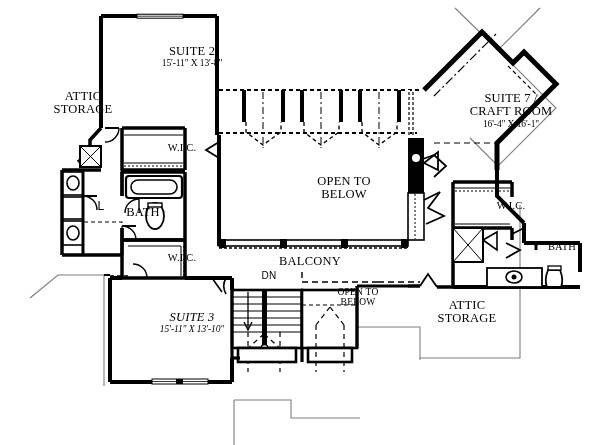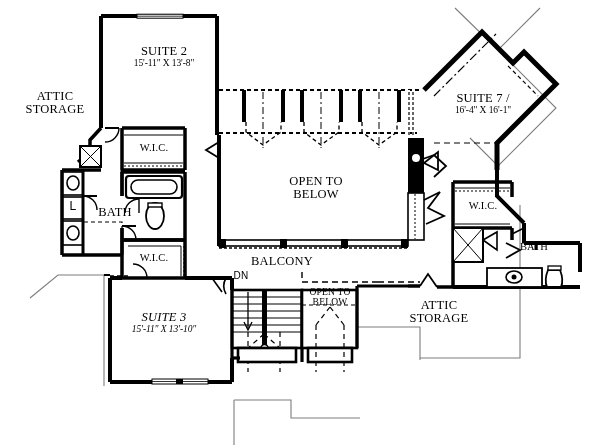--- a/index.html
+++ b/index.html
@@ -27,20 +27,21 @@
     display: block;
   }
   
   .lbl {
     position: absolute;
     text-align: center;
     color: #000000;
     line-height: 1.06;
     white-space: nowrap;
     letter-spacing: 0.2px;
+    margin-left: 28px;
     -webkit-font-smoothing: none;
   }
   .lbl .rm {
     display: block;
     font-size: 12.5px;
     font-weight: 400;
   }
   .lbl .dim {
     display: block;
     font-size: 9.5px;
@@ -446,20 +447,21 @@
     <span class="rm">OPEN TO</span>
     <span class="rm">BELOW</span>
   </div>
 
   <div class="lbl tiny" style="left:229px; top:271px; width:24px;">
     <span class="rm">DN</span>
   </div>
 
   <div class="lbl" style="left:420px; top:92px; width:126px;">
     <span class="rm">SUITE 7 /</span>
+    <span class="rm">CRAFT ROOM</span>
     <span class="dim">16'-4" X 16'-1"</span>
   </div>
 
   <div class="lbl sm" style="left:452px; top:200px; width:62px;">
     <span class="rm">W.I.C.</span>
   </div>
 
   <div class="lbl sm" style="left:504px; top:241px; width:60px;">
     <span class="rm">BATH</span>
   </div>

